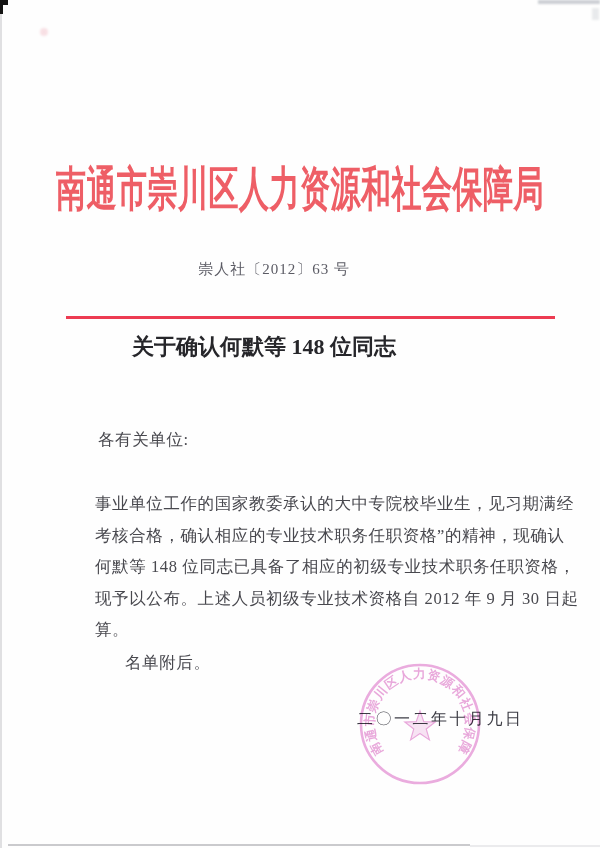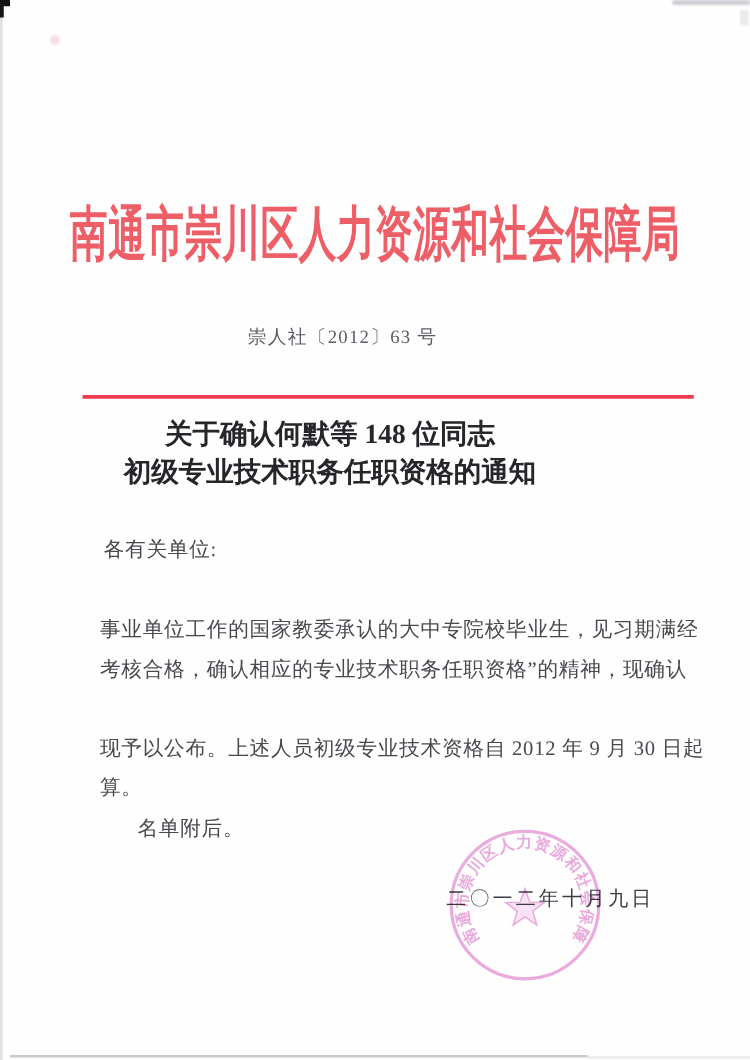--- a/index.html
+++ b/index.html
@@ -47,21 +47,21 @@
   
   .title{
     position:absolute;left:0;top:331px;width:528px;
     text-align:center;color:#26262a;font-weight:bold;
     font-size:22px;line-height:31px;filter:blur(.25px);
   }
 
   
   .bodyline{
     position:absolute;color:#48484e;font-size:16.5px;
-    letter-spacing:.6px;white-space:nowrap;filter:blur(.25px);
+    letter-spacing:.6px;white-space:nowrap;filter:blur(.25px);margin-left:15px;
   }
   .bl-0{left:83px;top:429px;}
   .bl-1{left:112px;top:461px;}
   .bl-2{left:80px;top:493px;}
   .bl-3{left:80px;top:525px;}
   .bl-4{left:80px;top:556px;}
   .bl-5{left:80px;top:588px;text-align:right;}
   .bl-6{left:80px;top:619px;}
   .bl-7{left:110px;top:652px;text-align:right;}
 
@@ -99,26 +99,26 @@
   <div class="issuer">
     <span>南通市崇川区人力资源和社会保障局</span>
   </div>
 
   <div class="doc-number">崇人社〔2012〕63 号</div>
 
   <div class="red-line"></div>
 
   <div class="title">
     <div>关于确认何默等 148 位同志</div>
-    <div>初级专业技术职务任职资格的通知</div>
   </div>
 
   <div class="bodyline bl-0">各有关单位:</div>
   <div class="bodyline bl-3">考核合格，确认相应的专业技术职务任职资格”的精神，现确认</div>
   <div class="bodyline bl-2">事业单位工作的国家教委承认的大中专院校毕业生，见习期满经</div>
+  <div class="bodyline bl-4">何默等 148 位同志已具备了相应的初级专业技术职务任职资格，</div>
   <div class="bodyline bl-5">现予以公布。上述人员初级专业技术资格自 2012 年 9 月 30 日起</div>
   <div class="bodyline bl-6">算。</div>
   <div class="bodyline bl-7">名单附后。</div>
 
   <div class="date-line">二〇一二年十月九日</div>
 
   <svg class="seal" viewBox="0 0 126 126">
     <circle cx="63" cy="63" r="59" fill="none" stroke="#eaa6dd" stroke-width="2.6"></circle>
     <defs>
       <path id="sealArc" d="M 27.8 92.6 A 46 46 0 1 1 98.2 92.6" fill="none"></path>

